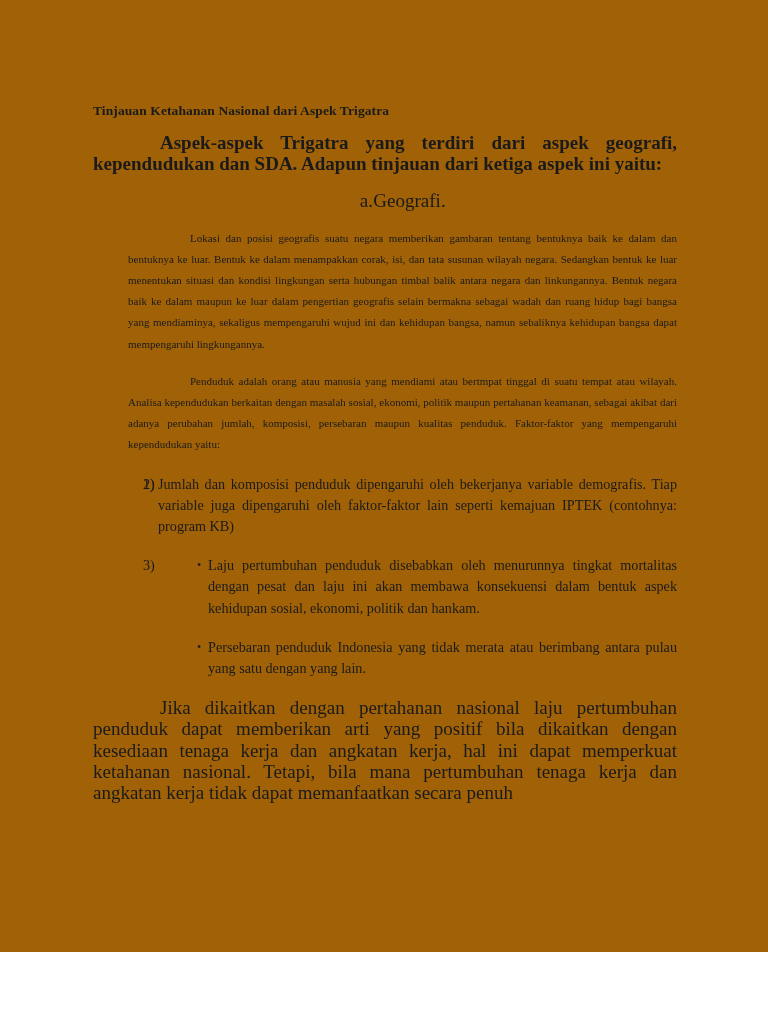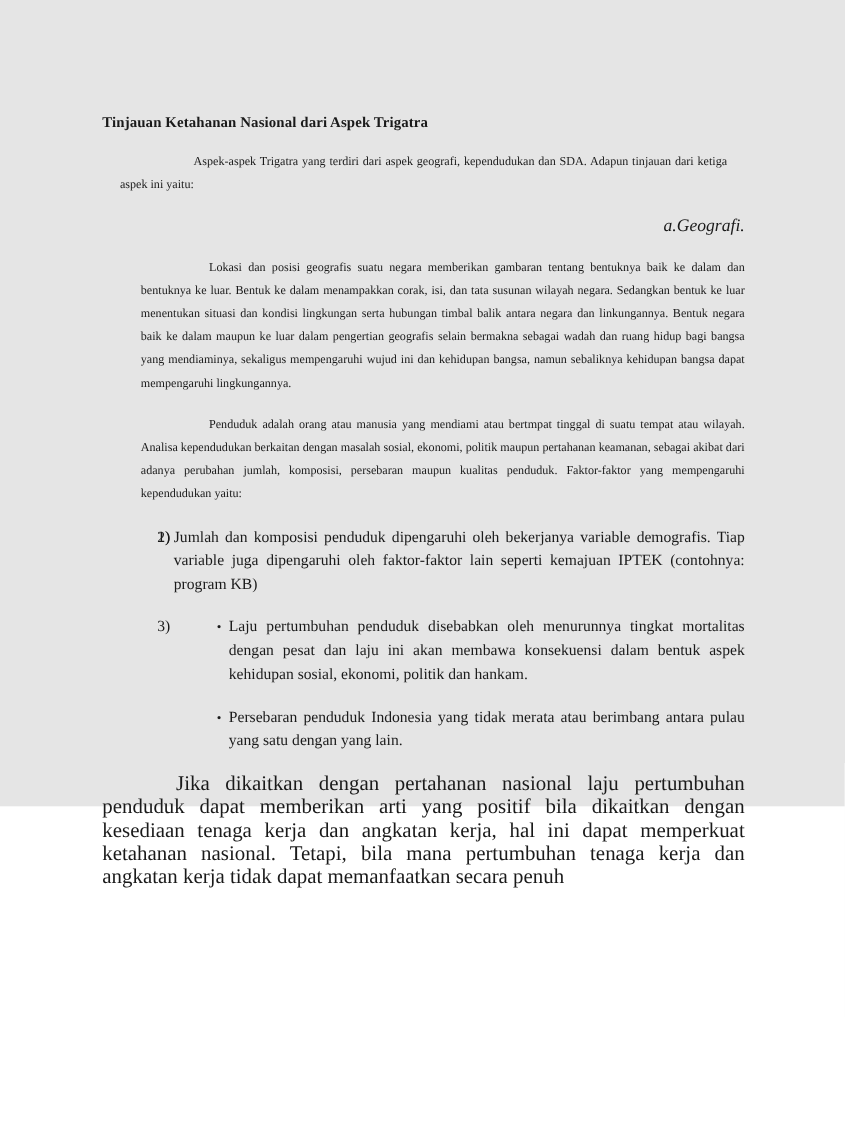--- a/index.html
+++ b/index.html
@@ -11,53 +11,53 @@
     width: 768px;
     height: 1024px;
     font-family: "Liberation Serif", "DejaVu Serif", serif;
     color: #1a1a1a;
     overflow: hidden;
   }
 
   .page {
     position: relative;
     width: 768px;
-    height: 733px;
-    background: #e5e5e5;
+    height: 952px;
+    background: #a16207;
     box-sizing: border-box;
     padding: 100px 91px 0 93px;
   }
 
   .doc-heading {
     font-size: 13.5px;
     font-weight: bold;
     line-height: 21px;
     margin: 0 0 11px 0;
     letter-spacing: 0.1px;
   }
 
   
   p.body-para {
-    font-size: 11px;
+    font-size: 19px;
     line-height: 21.2px;
     text-align: justify;
     text-justify: inter-word;
-    margin: 16px;
+    margin: 0;
     text-indent: 67px;
     hyphens: none;
+    font-weight: bold;
   }
 
   
   .section-marker {
-    font-size: 16px;
+    font-size: 19px;
     line-height: 21.2px;
     margin: 16px 0 0 0;
     padding-left: 35px;
-    text-align: right;
-    font-style: italic;
+    text-align: center;
   }
   .section-marker .marker-letter {
     display: inline-block;
     min-width: 14px;
   }
 
   
   p.section-para {
     font-size: 11px;
     line-height: 21.2px;

